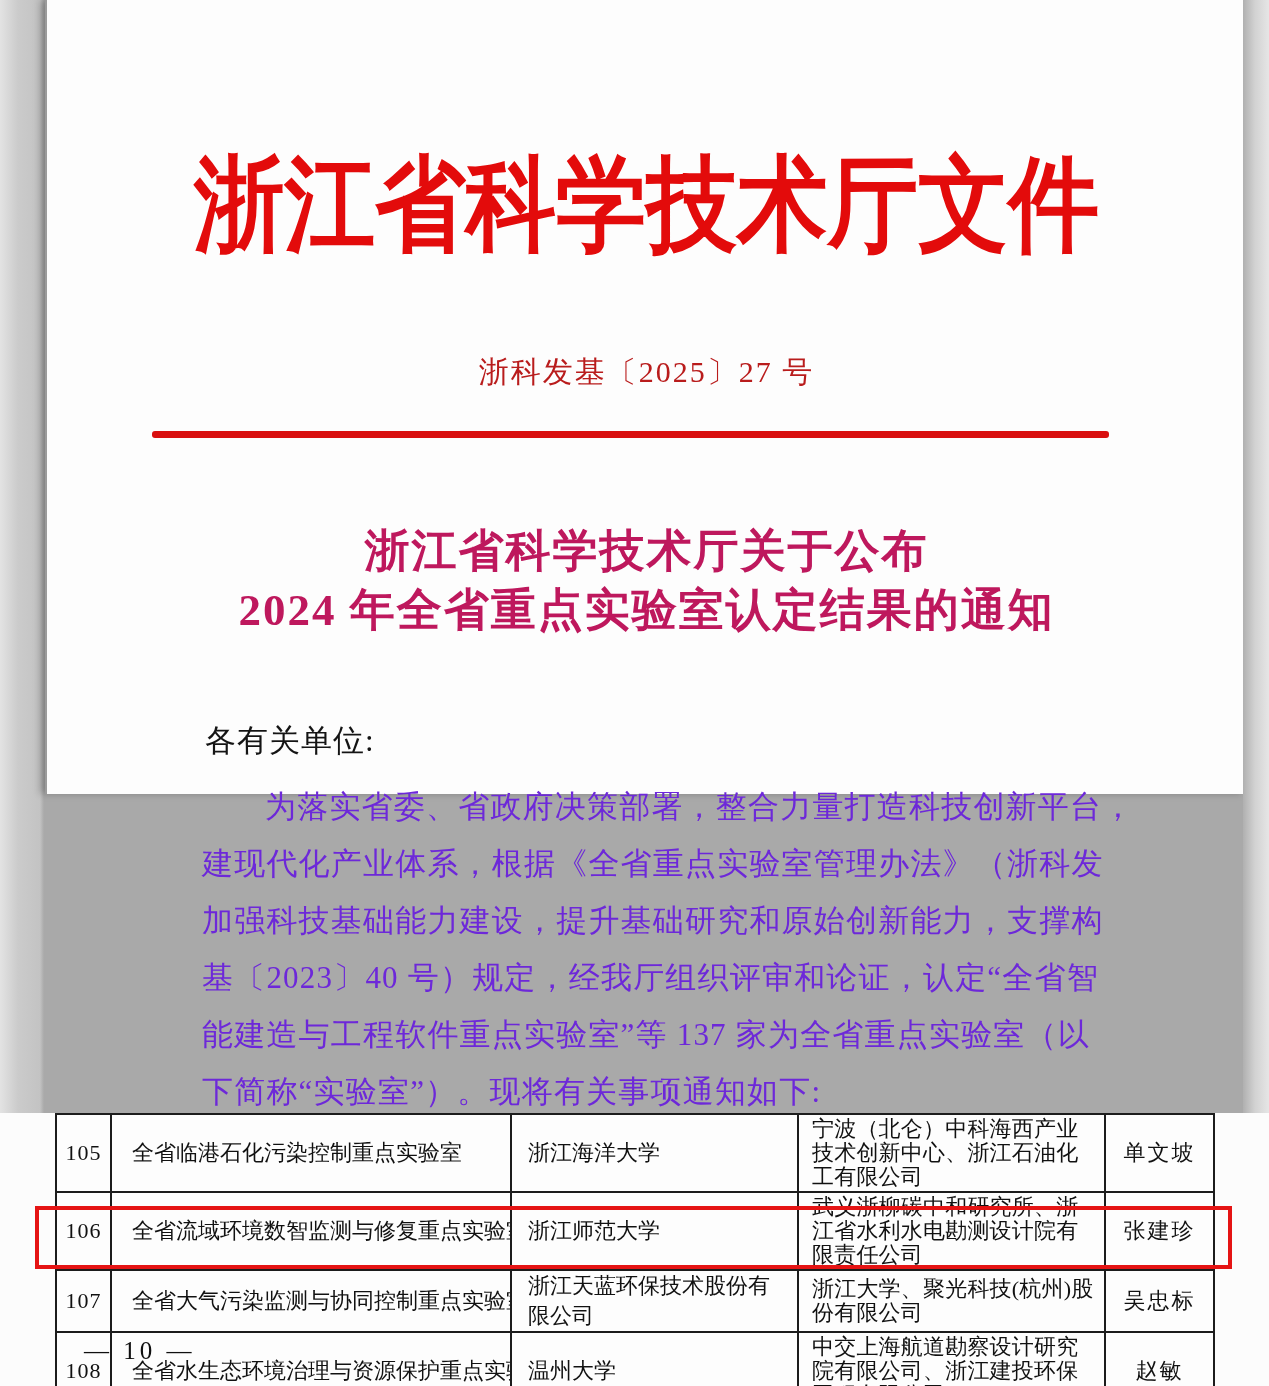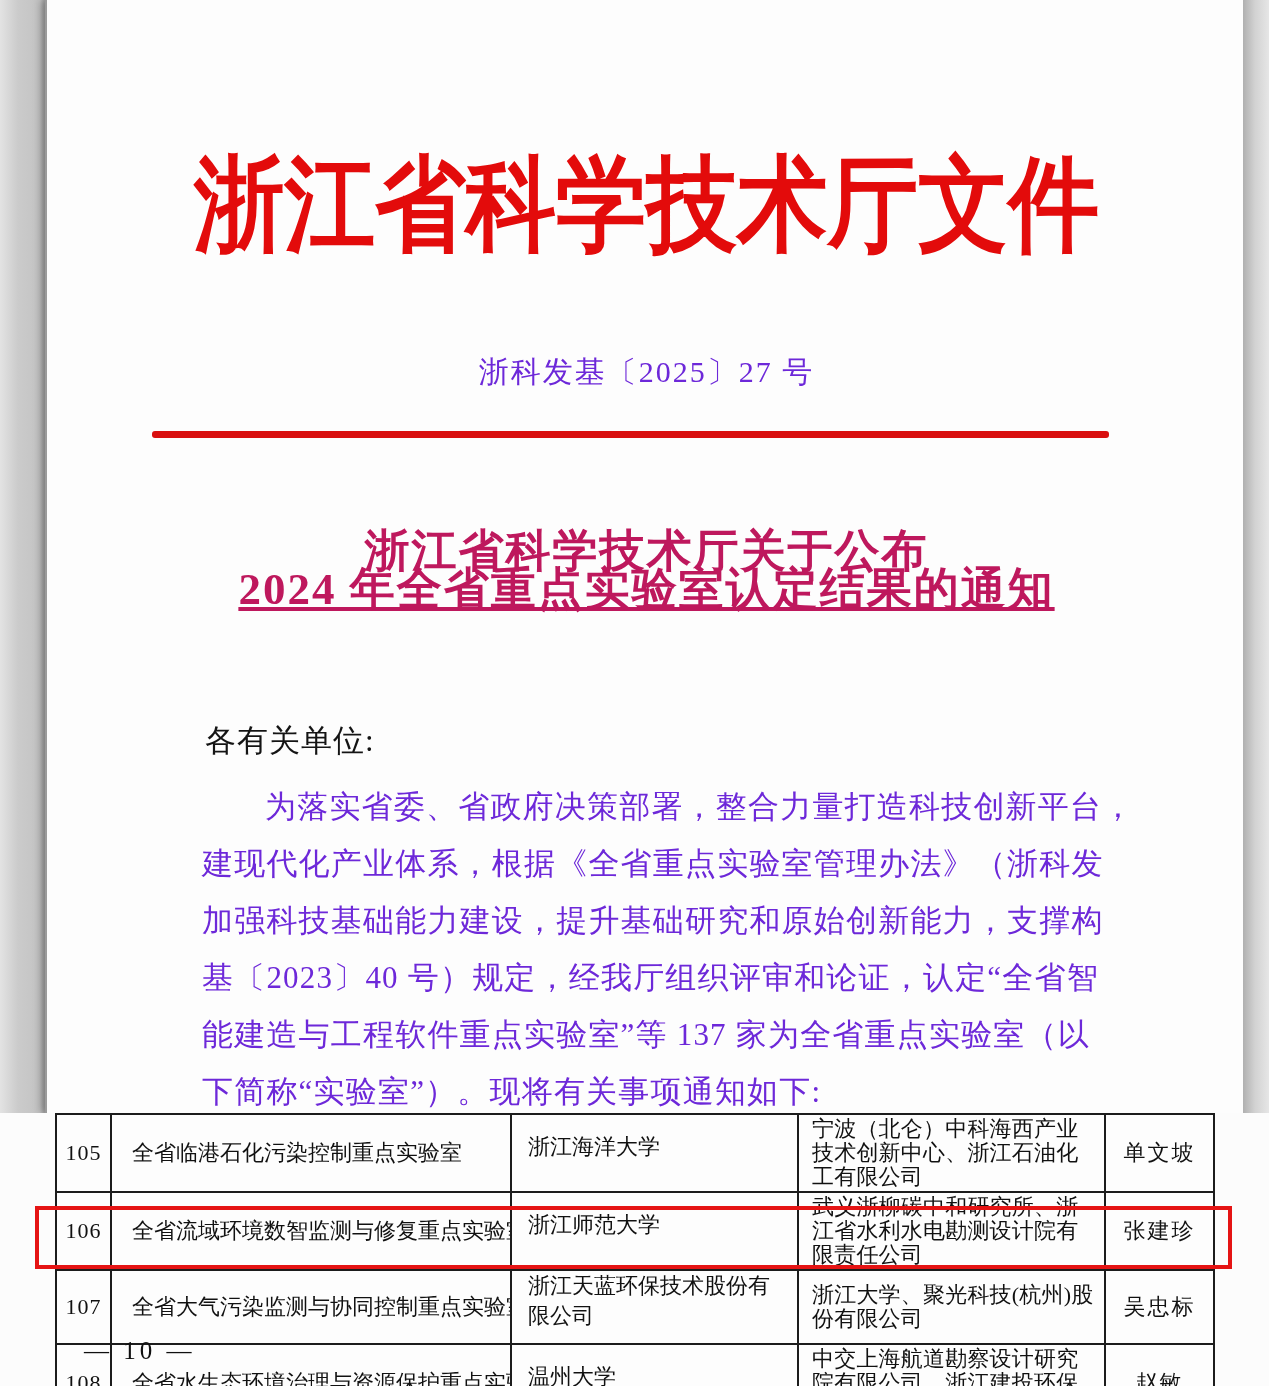--- a/index.html
+++ b/index.html
@@ -12,43 +12,43 @@
   
   .doc-upper{
     position:absolute;left:0;top:0;width:1269px;height:1113px;
     background:linear-gradient(90deg,#e3e3e3 0px,#cbcbcb 18px,#c3c3c3 40px,#a9a9a9 44px);
   }
   .right-shade{
     position:absolute;right:0;top:0;width:26px;height:1113px;
     background:linear-gradient(90deg,#b0b0b0 0px,#d2d2d2 12px,#e6e6e6 26px);
   }
   .page{
-    position:absolute;left:45px;top:0;width:1199px;height:1113px;
+    position:absolute;left:45px;top:0;width:1199px;height:794px;
     background:#fdfdfd;border-left:2px solid #9b9b9b;
     box-shadow:-5px 0 7px rgba(0,0,0,.22);
   }
   .letterhead{
     position:absolute;top:136px;left:0;width:100%;text-align:center;
     font-size:104px;font-weight:900;color:#e30b0b;white-space:nowrap;
     transform:scaleX(.87);transform-origin:50% 50%;letter-spacing:0px;
   }
   .doc-no{
     position:absolute;top:352px;left:0;width:100%;text-align:center;
-    font-size:30px;color:#6d28d9;letter-spacing:2px;
+    font-size:30px;color:#b91c1c;letter-spacing:2px;
   }
   .red-rule{
     position:absolute;top:431px;left:105px;width:957px;height:7px;
     background:#d90f0f;border-radius:3px;
   }
   .title-l1,.title-l2{
     position:absolute;left:0;width:100%;text-align:center;
     font-size:45px;font-weight:700;color:#be185d;letter-spacing:2px;white-space:nowrap;
   }
   .title-l1{top:521px;}
-  .title-l2{top:559px;text-decoration:underline;}
+  .title-l2{top:580px;}
   .salutation{
     position:absolute;left:158px;top:720px;font-size:31px;letter-spacing:1px;color:#141414;
   }
   .body-block{
     position:absolute;left:155px;top:778px;width:930px;
     font-size:31px;line-height:57px;letter-spacing:1.2px;color:#6d28d9;
   }
   .body-block .line{white-space:nowrap;}
   .body-block .indent{padding-left:63px;}
   
@@ -59,21 +59,21 @@
     position:absolute;left:55px;top:0;width:1158px;
     border-collapse:collapse;table-layout:fixed;background:#fdfdfd;
   }
   table.results td{
     border:2px solid #1c1c1c;vertical-align:middle;
     font-size:22px;color:#111;overflow:hidden;
   }
   tr.r1{height:51px;} tr.r2{height:46px;} tr.r3{height:54px;} tr.r4{height:50px;}
   td.c-num{text-align:center;font-size:23px;letter-spacing:1px;}
   td.c-lab{padding:0 3px 0 20px;white-space:nowrap;margin-left:40px;}
-  td.c-host{padding:0 6px 12px 16px;}
+  td.c-host{padding:0 6px 0 16px;}
   td.c-partners{padding:2px 8px 2px 13px;font-size:21px;line-height:24px;letter-spacing:.2px;}
   td.c-leader{text-align:center;letter-spacing:2px;}
   .highlight-box{
     position:absolute;left:35px;top:93px;width:1197px;height:63px;
     box-sizing:border-box;border:4px solid #e51414;pointer-events:none;
   }
   .page-num{
     position:absolute;left:84px;top:224px;font-size:25px;letter-spacing:4px;color:#101010;
   }
 </style>

